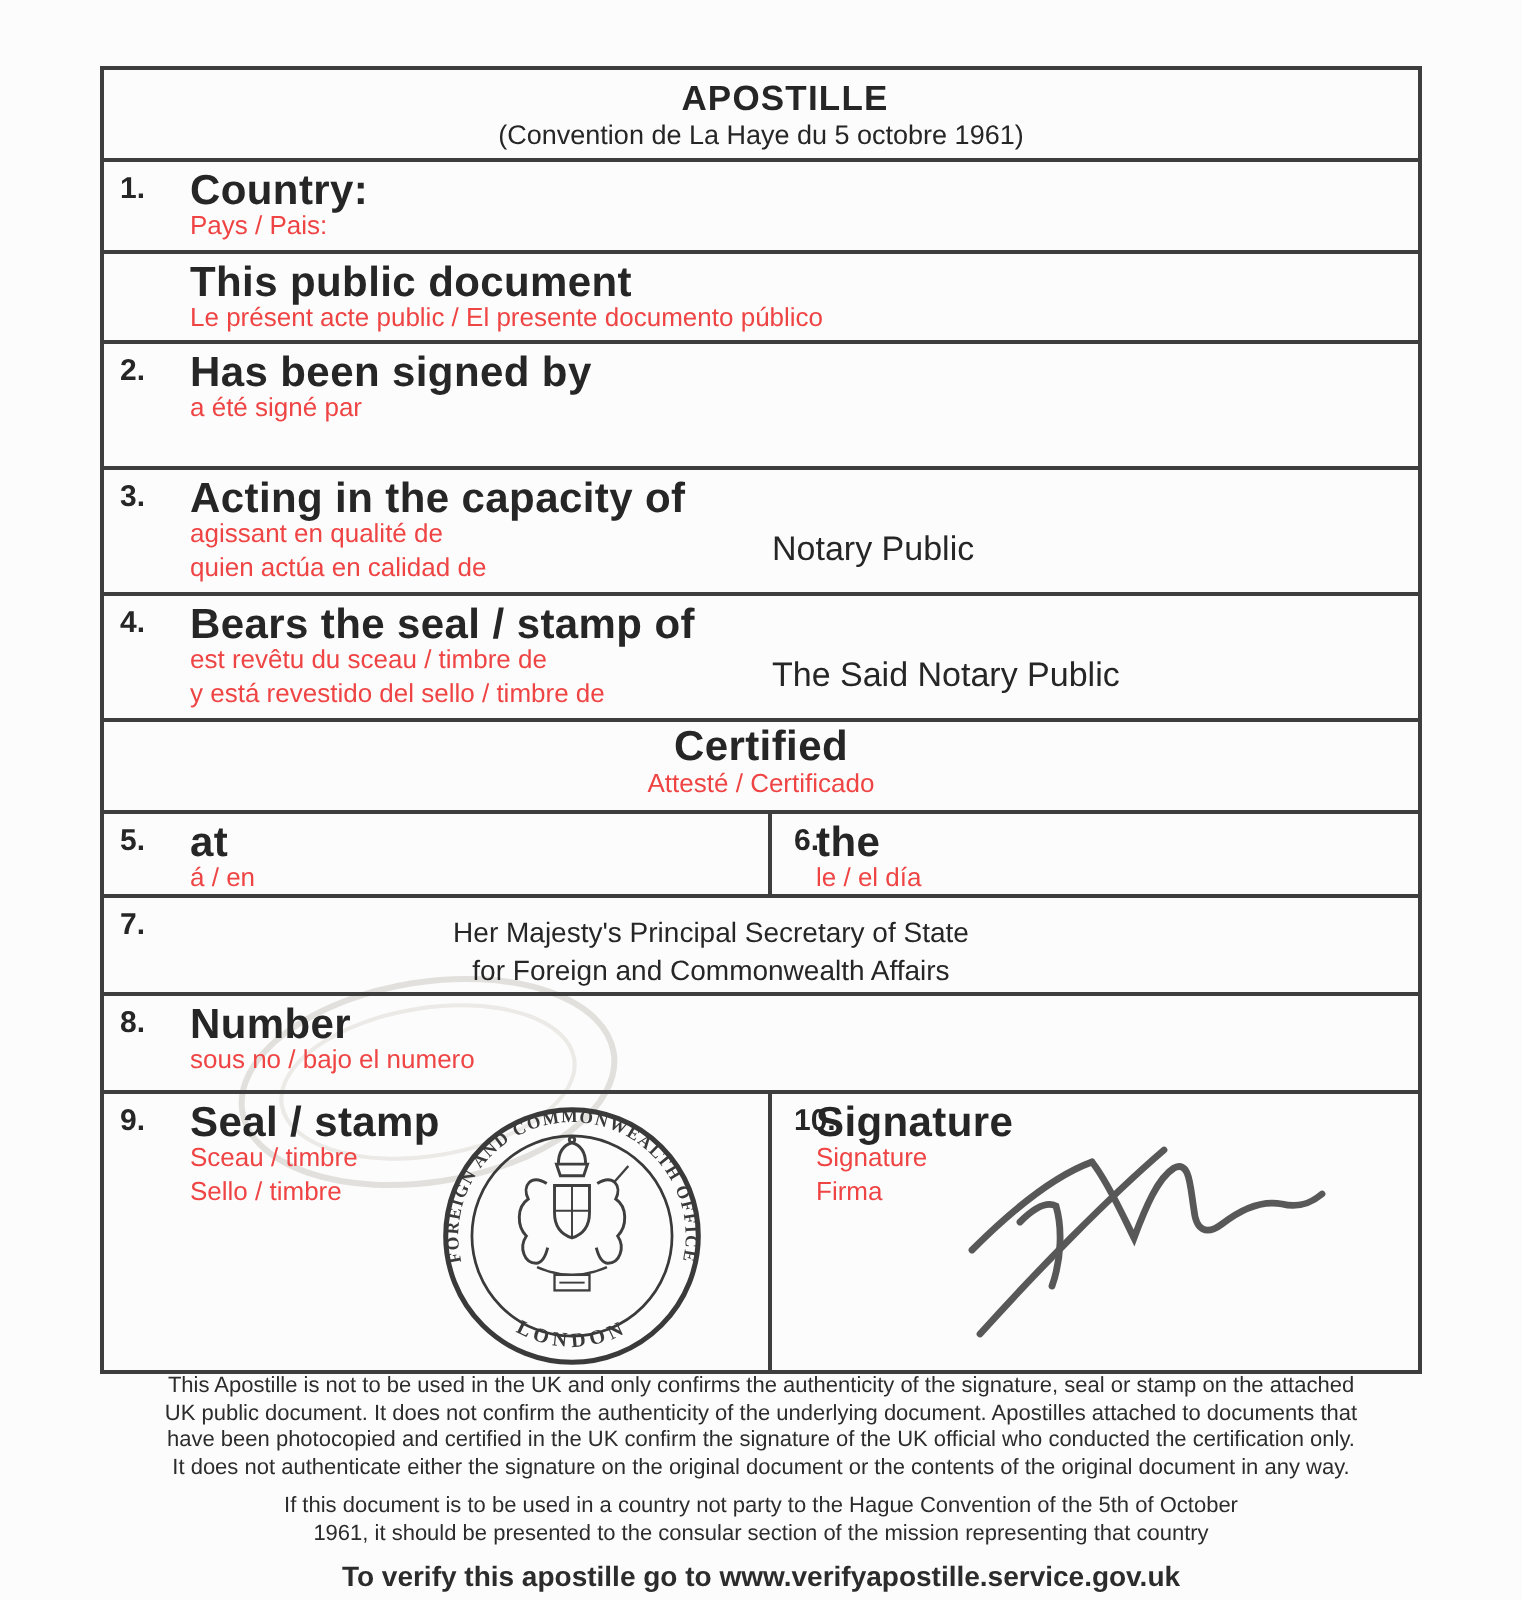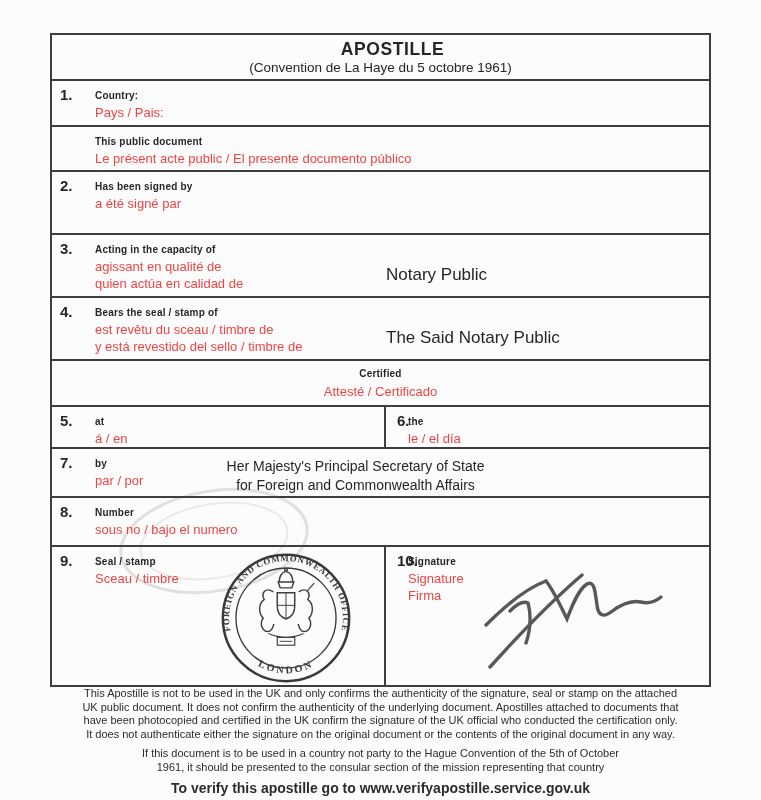--- a/index.html
+++ b/index.html
@@ -10,21 +10,21 @@
   .row{position:relative;border-top:2px solid var(--border);z-index:1;}
   .row.first{border-top:none;}
   .row-flex{display:flex;}
   .cell{position:relative;}
   .cell-left{width:332px;border-right:2px solid var(--border);}
   .cell-right{flex:1;}
   .num{position:absolute;left:8px;top:5px;width:34px;font-weight:bold;font-size:15px;}
   .cell-right .num{left:11px;}
   .content{padding:5px 0 0 43px;}
   .cell-right .content{padding-left:22px;}
-  .label{font-weight:bold;font-size:10px;line-height:19px;letter-spacing:.2px;}
+  .label{font-weight:bold;font-size:21px;line-height:19px;letter-spacing:.2px;}
   .sub{font-size:13px;line-height:16.5px;color:#ef4444;}
   .value{position:absolute;left:334px;top:30px;font-size:17px;}
   .value-center{position:absolute;left:130px;right:180px;top:8px;text-align:center;
                 font-size:14px;line-height:19px;white-space:pre-line;}
   .hdr-title{font-size:17.5px;font-weight:bold;letter-spacing:.6px;text-align:center;padding-top:4px;line-height:20px;padding-left:24px;}
   .hdr-sub{font-size:13.5px;text-align:center;line-height:17px;}
   .center-row{text-align:center;padding-top:3px;}
   .center-row .label{line-height:20px;}
   .seal-svg{position:absolute;left:166px;top:3px;}
   .sig-svg{position:absolute;left:86px;top:14px;}
@@ -115,42 +115,39 @@
         <div class="num">6.</div>
         <div class="content">
           <div class="label">the</div>
           <div class="sub">le / el día</div>
         </div>
       </div>
     </div>
 
     <div class="row" style="height:47px">
       <div class="num">7.</div>
-      <div class="content">
-        <div class="label">by</div>
-        <div class="sub">par / por</div>
-      </div>
       <div class="value-center">Her Majesty's Principal Secretary of State
 for Foreign and Commonwealth Affairs</div>
     </div>
 
     <div class="row" style="height:47px">
       <div class="num">8.</div>
       <div class="content">
         <div class="label">Number</div>
         <div class="sub">sous no / bajo el numero</div>
       </div>
     </div>
 
     <div class="row row-flex" style="height:138px">
       <div class="cell cell-left">
         <div class="num">9.</div>
         <div class="content">
           <div class="label">Seal / stamp</div>
           <div class="sub">Sceau / timbre</div>
+          <div class="sub">Sello / timbre</div>
         </div>
         <svg class="seal-svg" width="136" height="136" viewBox="0 0 140 140">
           <defs>
             <path id="sealTop" d="M 17 94.7 A 58.5 58.5 0 1 1 123 94.7"></path>
             <path id="sealBottom" d="M 34.9 114.9 A 57 57 0 0 0 105.1 114.9"></path>
           </defs>
           <circle cx="70" cy="70" r="65" fill="none" stroke="#3a3a3a" stroke-width="2.6"></circle>
           <circle cx="70" cy="70" r="51.5" fill="none" stroke="#3a3a3a" stroke-width="1.4"></circle>
           <text class="seal-ring-text" font-size="9" letter-spacing="0.8" fill="#3a3a3a">
             <textPath href="#sealTop" startOffset="50%" text-anchor="middle">FOREIGN AND COMMONWEALTH OFFICE</textPath>

